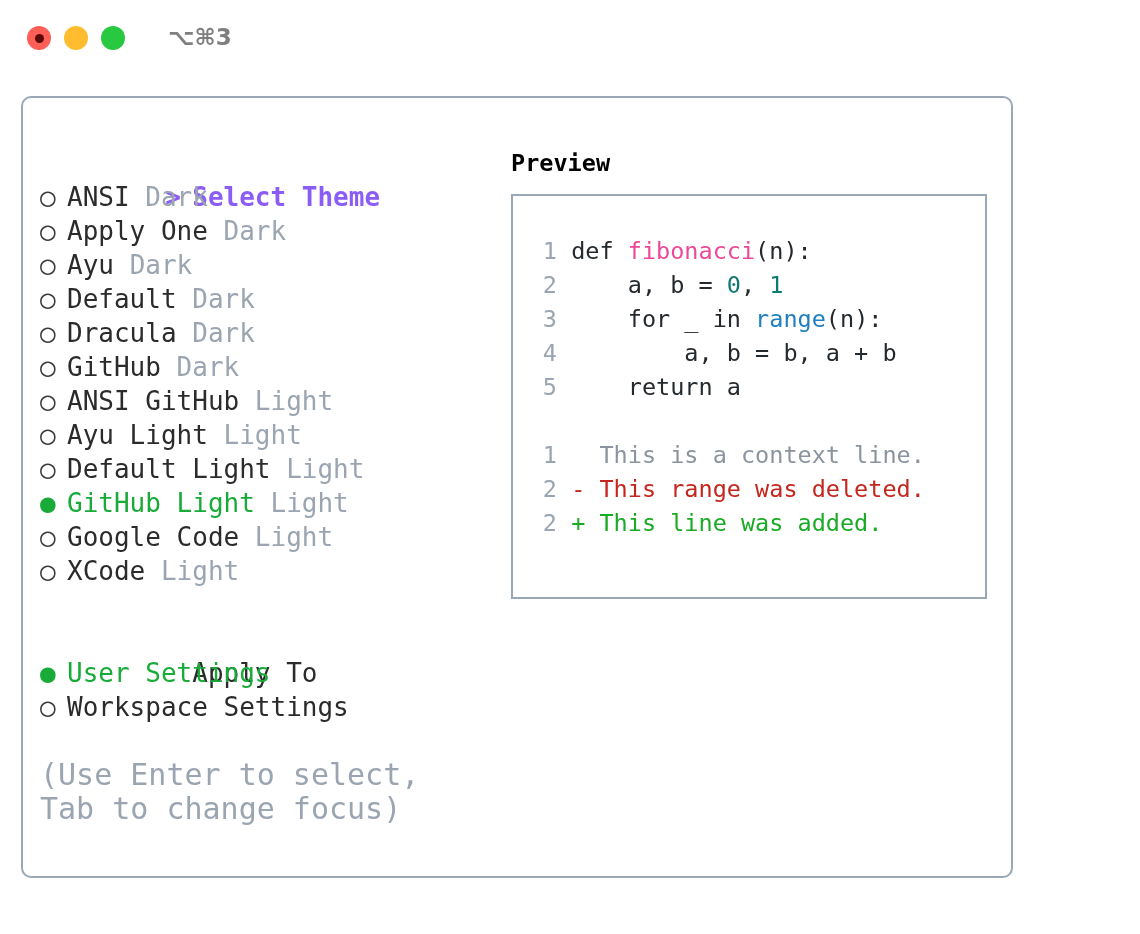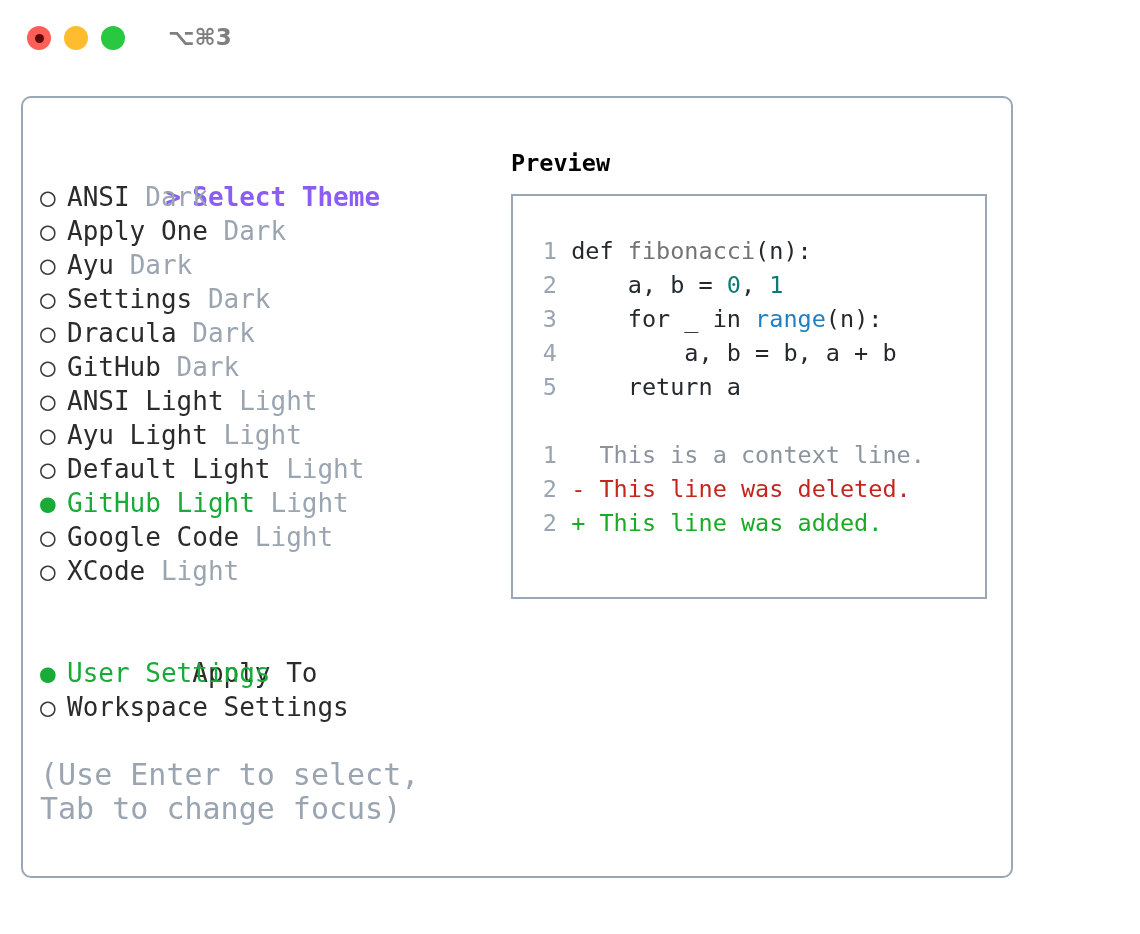--- a/index.html
+++ b/index.html
@@ -162,21 +162,21 @@
     height: 34px;
     line-height: 34px;
   }
   .lnum {
     display: inline-block;
     width: 28px;
     text-align: right;
     color: #9aa5b1;
   }
   .ctext { color: #24292e; }
-  .tok-fn   { color: #737373; }
+  .tok-fn   { color: #ec4899; }
   .tok-num  { color: #0b7a70; }
   .tok-call { color: #1f7fc0; }
   .gap { height: 34px; }
   .d-ctx { color: #8b949e; }
   .d-del { color: #c4261d; }
   .d-add { color: #1aab25; }
 </style>
 </head>
 <body>
 
@@ -196,24 +196,24 @@
     <div class="left-col">
 
       <div class="row section-head">
         <span class="bullet">&gt; </span><span>Select Theme</span>
       </div>
 
       <div id="theme-list">
           <div class="row"><span class="bullet hollow">○ </span><span class="name">ANSI </span><span class="variant">Dark</span></div>
           <div class="row"><span class="bullet hollow">○ </span><span class="name">Apply One </span><span class="variant">Dark</span></div>
           <div class="row"><span class="bullet hollow">○ </span><span class="name">Ayu </span><span class="variant">Dark</span></div>
-          <div class="row"><span class="bullet hollow">○ </span><span class="name">Settings </span><span class="variant">Dark</span></div>
+          <div class="row"><span class="bullet hollow">○ </span><span class="name">Default </span><span class="variant">Dark</span></div>
           <div class="row"><span class="bullet hollow">○ </span><span class="name">Dracula </span><span class="variant">Dark</span></div>
           <div class="row"><span class="bullet hollow">○ </span><span class="name">GitHub </span><span class="variant">Dark</span></div>
-          <div class="row"><span class="bullet hollow">○ </span><span class="name">ANSI Light </span><span class="variant">Light</span></div>
+          <div class="row"><span class="bullet hollow">○ </span><span class="name">ANSI GitHub </span><span class="variant">Light</span></div>
           <div class="row"><span class="bullet hollow">○ </span><span class="name">Ayu Light </span><span class="variant">Light</span></div>
           <div class="row"><span class="bullet hollow">○ </span><span class="name">Default Light </span><span class="variant">Light</span></div>
           <div class="row selected"><span class="bullet">● </span><span class="name">GitHub Light </span><span class="variant">Light</span></div>
           <div class="row"><span class="bullet hollow">○ </span><span class="name">Google Code </span><span class="variant">Light</span></div>
           <div class="row"><span class="bullet hollow">○ </span><span class="name">XCode </span><span class="variant">Light</span></div>
         </div>
 
       <div class="row apply-head">
         <span class="indent-label"> </span><span>Apply To</span>
       </div>
@@ -233,21 +233,21 @@
           <div id="code-lines">
               <div class="cline"><span class="lnum">1</span> <span class="ctext">def </span><span class="tok-fn">fibonacci</span><span class="ctext">(n):</span></div>
               <div class="cline"><span class="lnum">2</span> <span class="ctext">    a, b = </span><span class="tok-num">0</span><span class="ctext">, </span><span class="tok-num">1</span></div>
               <div class="cline"><span class="lnum">3</span> <span class="ctext">    for _ in </span><span class="tok-call">range</span><span class="ctext">(n):</span></div>
               <div class="cline"><span class="lnum">4</span> <span class="ctext">        a, b = b, a + b</span></div>
               <div class="cline"><span class="lnum">5</span> <span class="ctext">    return a</span></div>
             </div>
           <div class="gap"></div>
           <div id="diff-lines">
               <div class="cline"><span class="lnum">1</span> <span class="d-ctx">  This is a context line.</span></div>
-              <div class="cline"><span class="lnum">2</span> <span class="d-del">- This line was deleted.</span></div>
+              <div class="cline"><span class="lnum">2</span> <span class="d-del">- This range was deleted.</span></div>
               <div class="cline"><span class="lnum">2</span> <span class="d-add">+ This line was added.</span></div>
             </div>
         </div>
       </div>
     </div>
 
   </div>
 </div>
 
 </body></html>

